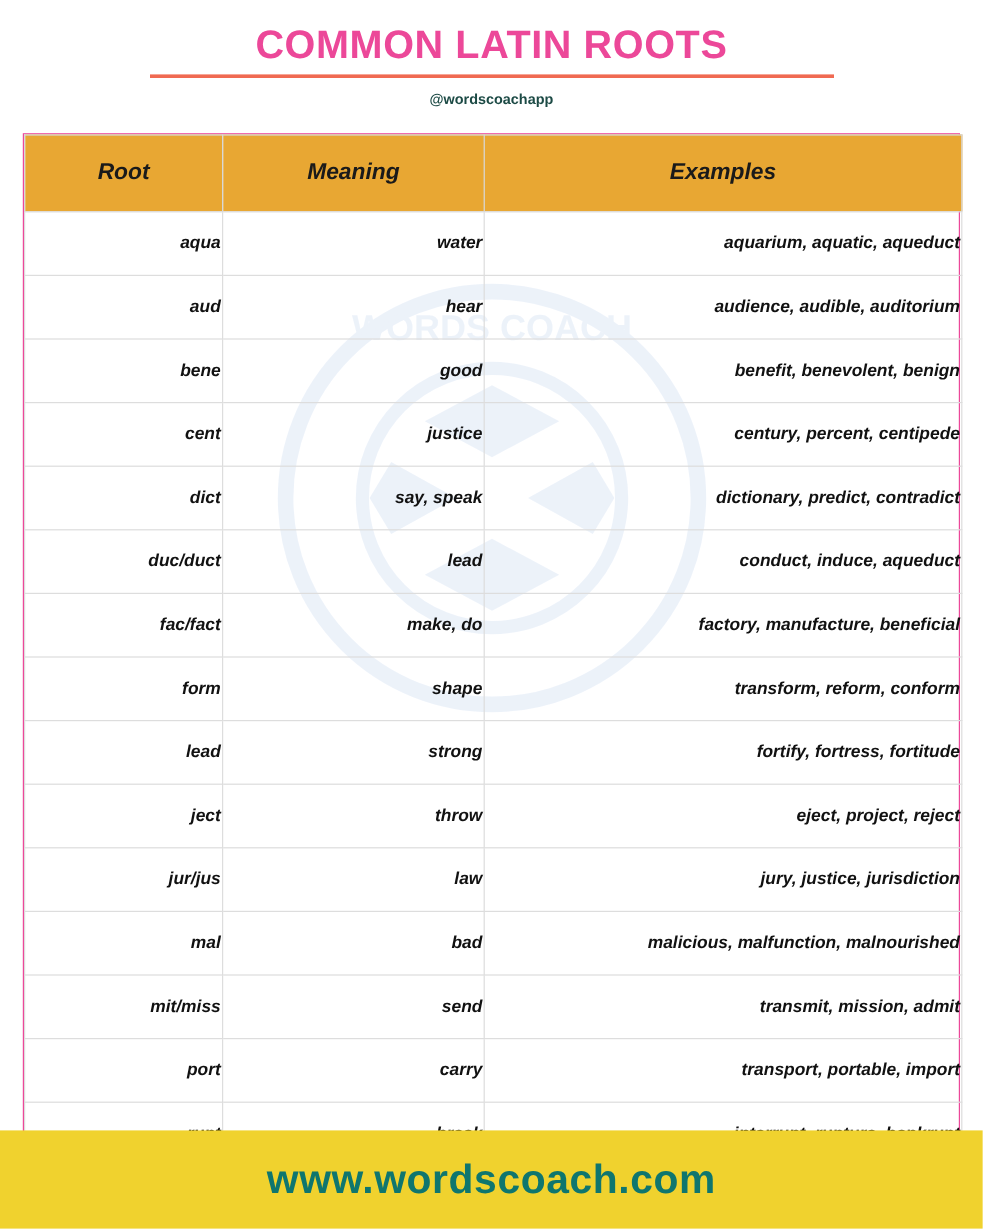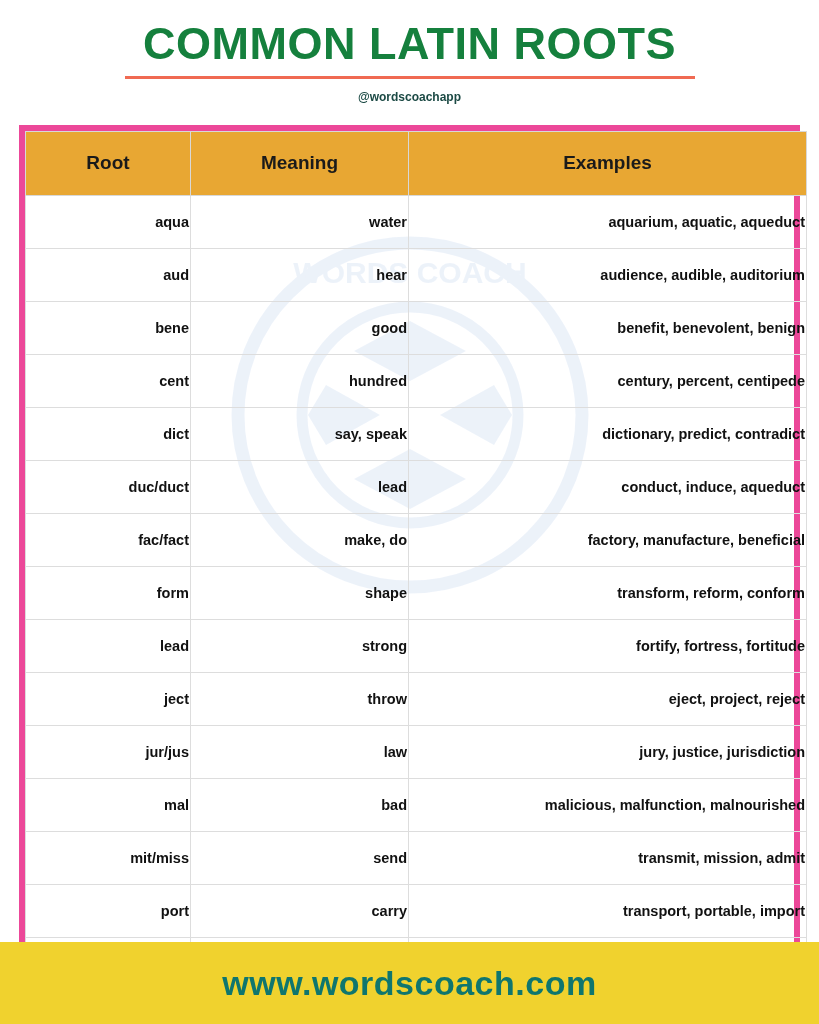--- a/index.html
+++ b/index.html
@@ -21,23 +21,23 @@
     height: 1024px;
     box-sizing: border-box;
   }
 
   
   .header {
     padding-top: 18px;
     text-align: center;
   }
   .title {
-    font-size: 45px;
-    font-weight: bold;
-    color: #15803d;
+    font-size: 33px;
+    font-weight: bold;
+    color: #ec4899;
     letter-spacing: 0.5px;
     margin: 0;
     line-height: 1.15;
   }
   .title-rule {
     width: 570px;
     height: 3px;
     background: #f06a52;
     margin: 6px auto 0 auto;
   }
@@ -59,22 +59,23 @@
     opacity: 0.5;
     pointer-events: none;
     z-index: 1;
   }
 
   
   .table-wrap {
     position: relative;
     z-index: 2;
     margin: 21px 19px 0 19px;
-    border: 6px solid #ec4899;
+    border: 1px solid #ec4899;
     box-sizing: border-box;
+    font-style: italic;
   }
   table {
     width: 100%;
     border-collapse: collapse;
     table-layout: fixed;
   }
   thead th {
     background: #e8a733;
     color: #1a1a1a;
     font-size: 19px;
@@ -168,21 +169,21 @@
           <td>hear</td>
           <td>audience, audible, auditorium</td>
         </tr>
         <tr>
           <td>bene</td>
           <td>good</td>
           <td>benefit, benevolent, benign</td>
         </tr>
         <tr>
           <td>cent</td>
-          <td>hundred</td>
+          <td>justice</td>
           <td>century, percent, centipede</td>
         </tr>
         <tr>
           <td>dict</td>
           <td>say, speak</td>
           <td>dictionary, predict, contradict</td>
         </tr>
         <tr>
           <td>duc/duct</td>
           <td>lead</td>

